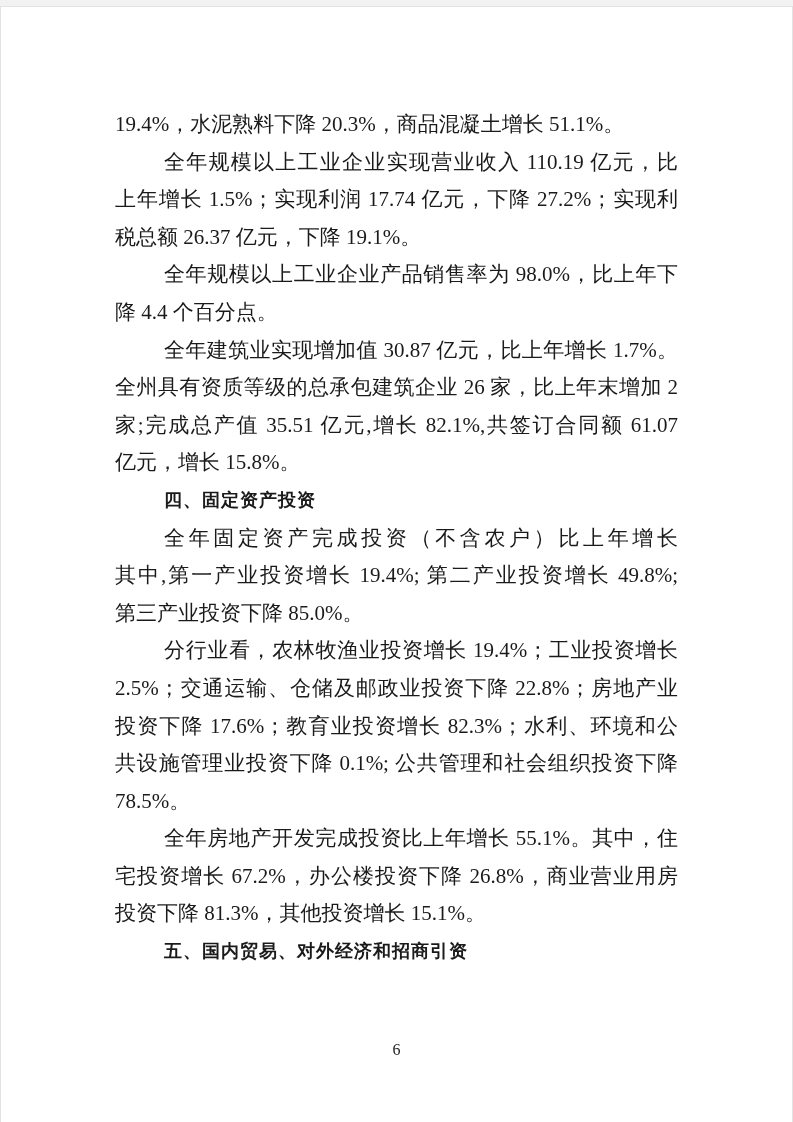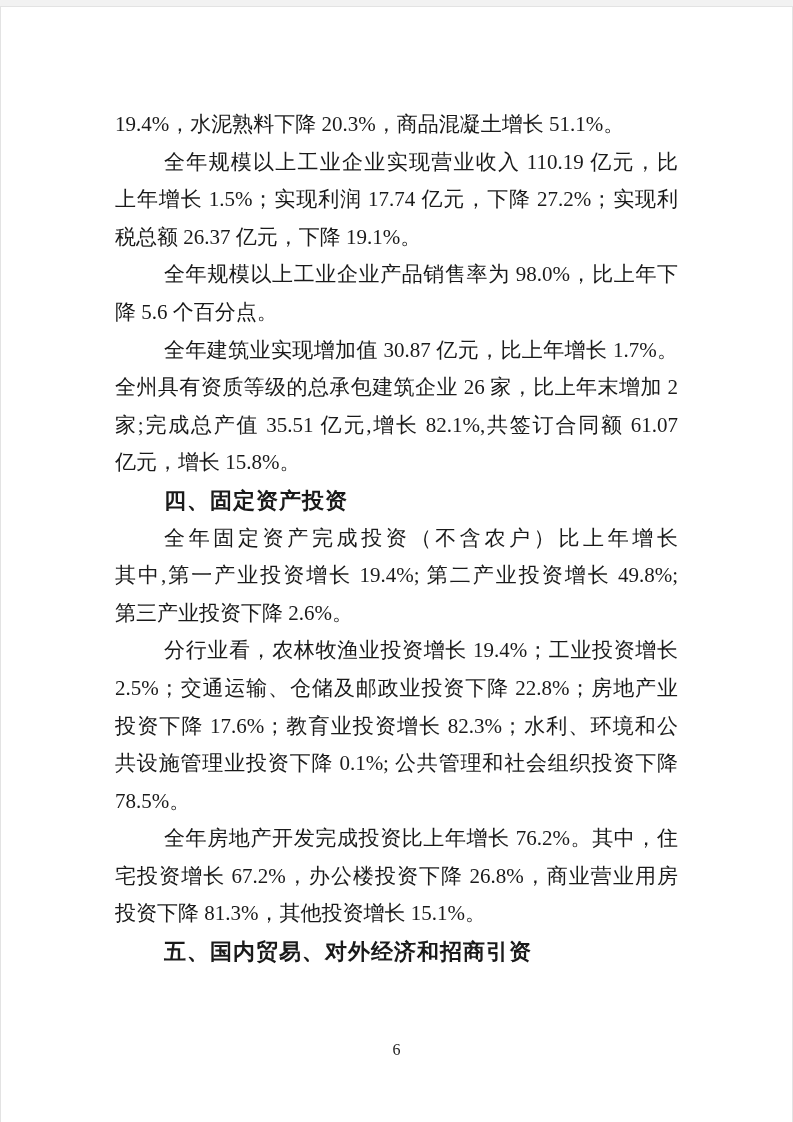--- a/index.html
+++ b/index.html
@@ -30,21 +30,21 @@
     white-space: normal;
   }
   .line.ind { text-indent: 49px; }
   .line.j {
     text-align: justify;
     text-align-last: justify;
   }
   .line.hd {
     font-family: "Liberation Sans", "DejaVu Sans", sans-serif;
     font-weight: 700;
-    font-size: 22px;
+    font-size: 18px;
     letter-spacing: 1px;
   }
   .page-footer {
     position: absolute;
     left: 0;
     right: 0;
     top: 1034px;
     text-align: center;
   }
   .page-number {
@@ -56,35 +56,35 @@
 </head>
 <body>
 
 <div class="page">
   <main class="text-block">
       <div class="line">19.4%，水泥熟料下降 20.3%，商品混凝土增长 51.1%。</div>
       <div class="line ind j">全年规模以上工业企业实现营业收入 110.19 亿元，比</div>
       <div class="line j">上年增长 1.5%；实现利润 17.74 亿元，下降 27.2%；实现利</div>
       <div class="line">税总额 26.37 亿元，下降 19.1%。</div>
       <div class="line ind j">全年规模以上工业企业产品销售率为 98.0%，比上年下</div>
-      <div class="line">降 5.6 个百分点。</div>
+      <div class="line">降 4.4 个百分点。</div>
       <div class="line ind j">全年建筑业实现增加值 30.87 亿元，比上年增长 1.7%。</div>
       <div class="line j">全州具有资质等级的总承包建筑企业 26 家，比上年末增加 2</div>
       <div class="line j">家;完成总产值 35.51 亿元,增长 82.1%,共签订合同额 61.07</div>
       <div class="line">亿元，增长 15.8%。</div>
       <div class="line ind hd">四、固定资产投资</div>
       <div class="line ind j">全年固定资产完成投资（不含农户）比上年增长 10.2%。</div>
       <div class="line j">其中,第一产业投资增长 19.4%; 第二产业投资增长 49.8%;</div>
-      <div class="line">第三产业投资下降 2.6%。</div>
+      <div class="line">第三产业投资下降 85.0%。</div>
       <div class="line ind j">分行业看，农林牧渔业投资增长 19.4%；工业投资增长</div>
       <div class="line j">2.5%；交通运输、仓储及邮政业投资下降 22.8%；房地产业</div>
       <div class="line j">投资下降 17.6%；教育业投资增长 82.3%；水利、环境和公</div>
       <div class="line j">共设施管理业投资下降 0.1%; 公共管理和社会组织投资下降</div>
       <div class="line">78.5%。</div>
-      <div class="line ind j">全年房地产开发完成投资比上年增长 76.2%。其中，住</div>
+      <div class="line ind j">全年房地产开发完成投资比上年增长 55.1%。其中，住</div>
       <div class="line j">宅投资增长 67.2%，办公楼投资下降 26.8%，商业营业用房</div>
       <div class="line">投资下降 81.3%，其他投资增长 15.1%。</div>
       <div class="line ind hd">五、国内贸易、对外经济和招商引资</div>
     </main>
   <footer class="page-footer">
     <span class="page-number">6</span>
   </footer>
 </div>
 
 </body></html>

